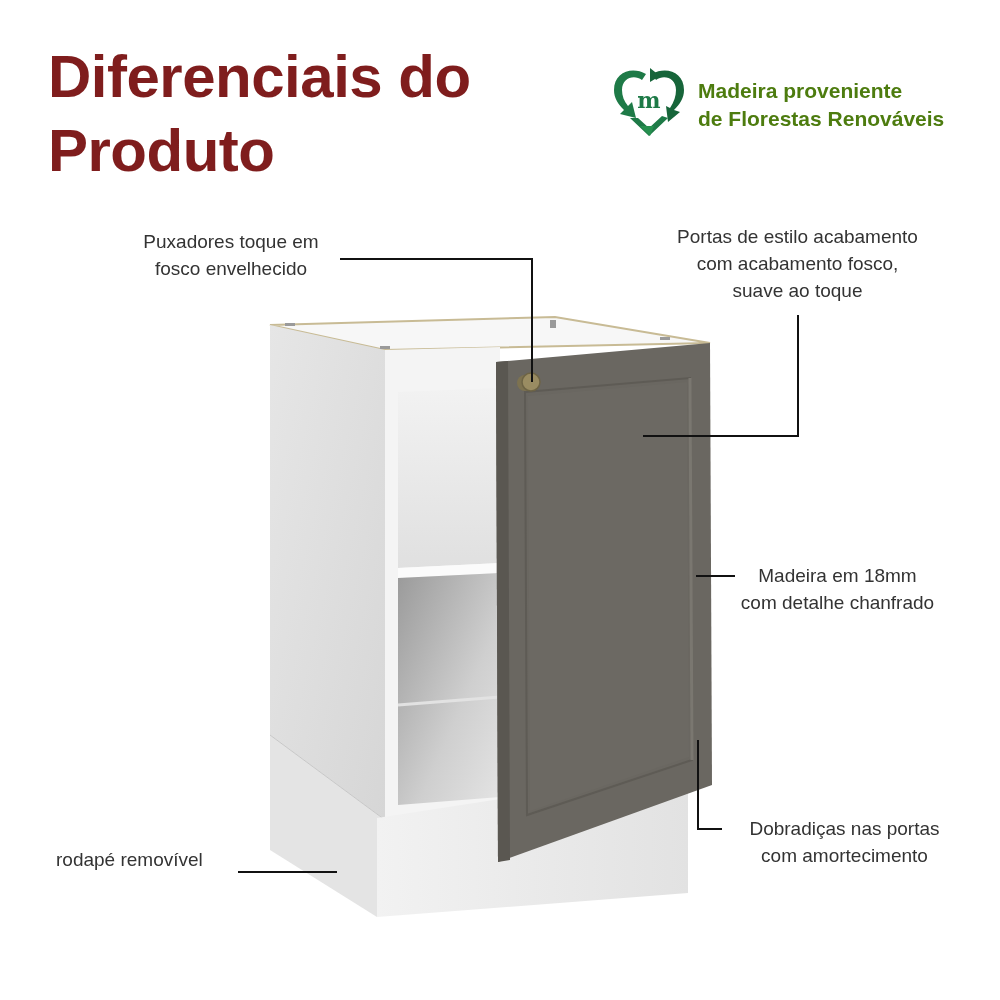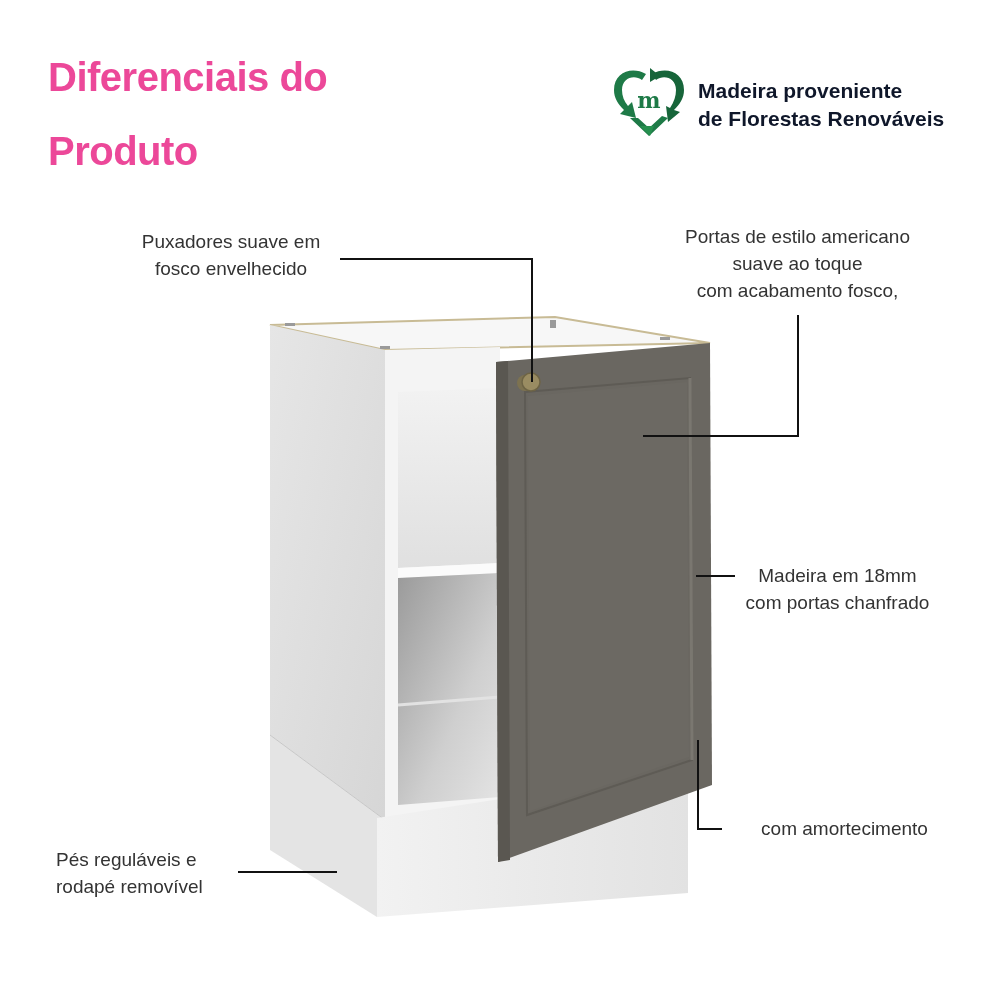--- a/index.html
+++ b/index.html
@@ -1,21 +1,21 @@
 <!DOCTYPE html>
 <html><head>
   <meta charset="utf-8">
   <style>
     html, body { margin: 0; padding: 0; background: #ffffff; }
     body { width: 1000px; height: 1000px; position: relative; overflow: hidden; font-family: "Liberation Sans", sans-serif; color: #333333; }
-    .title { position: absolute; left: 48px; top: 40px; font-size: 40px; font-weight: bold; line-height: 74px; color: #ec4899; letter-spacing: -0.5px; }
+    .title { position: absolute; left: 48px; top: 40px; font-size: 60px; font-weight: bold; line-height: 74px; color: #7f1d1d; letter-spacing: -0.5px; }
     .title span { display: block; }
     .badge { position: absolute; left: 610px; top: 64px; width: 380px; height: 76px; }
     .badge .logo { position: absolute; left: 0; top: 0; width: 78px; height: 76px; }
-    .badge .text { position: absolute; left: 88px; top: 13px; font-size: 21px; font-weight: bold; line-height: 28px; color: #0f172a; white-space: nowrap; }
+    .badge .text { position: absolute; left: 88px; top: 13px; font-size: 21px; font-weight: bold; line-height: 28px; color: #4d7c0f; white-space: nowrap; }
     .badge .text span { display: block; }
     .label { position: absolute; font-size: 19px; line-height: 27px; color: #333333; white-space: nowrap; }
     .label span { display: block; }
     .center { text-align: center; }
     .left { text-align: left; }
     .right { text-align: right; }
     svg.scene { position: absolute; left: 0; top: 0; width: 1000px; height: 1000px; }
   </style>
 </head>
 <body>
@@ -103,35 +103,35 @@
   <g stroke="#111111" stroke-width="2" fill="none">
     <polyline points="340,259 532,259 532,382"></polyline>
     <polyline points="798,315 798,436 643,436"></polyline>
     <line x1="696" y1="576" x2="735" y2="576"></line>
     <polyline points="698,740 698,829 722,829"></polyline>
     <line x1="238" y1="872" x2="337" y2="872"></line>
   </g>
 </svg>
 
 <div class="label right" style="left:120px; top:228px; width:222px;">
-  <span class="center">Puxadores suave em</span>
+  <span class="center">Puxadores toque em</span>
   <span class="center">fosco envelhecido</span>
 </div>
 
 <div class="label center" style="left:640px; top:223px; width:315px;">
-  <span>Portas de estilo americano</span>
+  <span>Portas de estilo acabamento</span>
+  <span>com acabamento fosco,</span>
   <span>suave ao toque</span>
-  <span>com acabamento fosco,</span>
 </div>
 
 <div class="label center" style="left:715px; top:562px; width:245px;">
   <span>Madeira em 18mm</span>
-  <span>com portas chanfrado</span>
+  <span>com detalhe chanfrado</span>
 </div>
 
 <div class="label center" style="left:722px; top:815px; width:245px;">
+  <span>Dobradiças nas portas</span>
   <span>com amortecimento</span>
 </div>
 
 <div class="label left" style="left:56px; top:846px; width:190px;">
-  <span>Pés reguláveis e</span>
   <span>rodapé removível</span>
 </div>
 
 </body></html>

